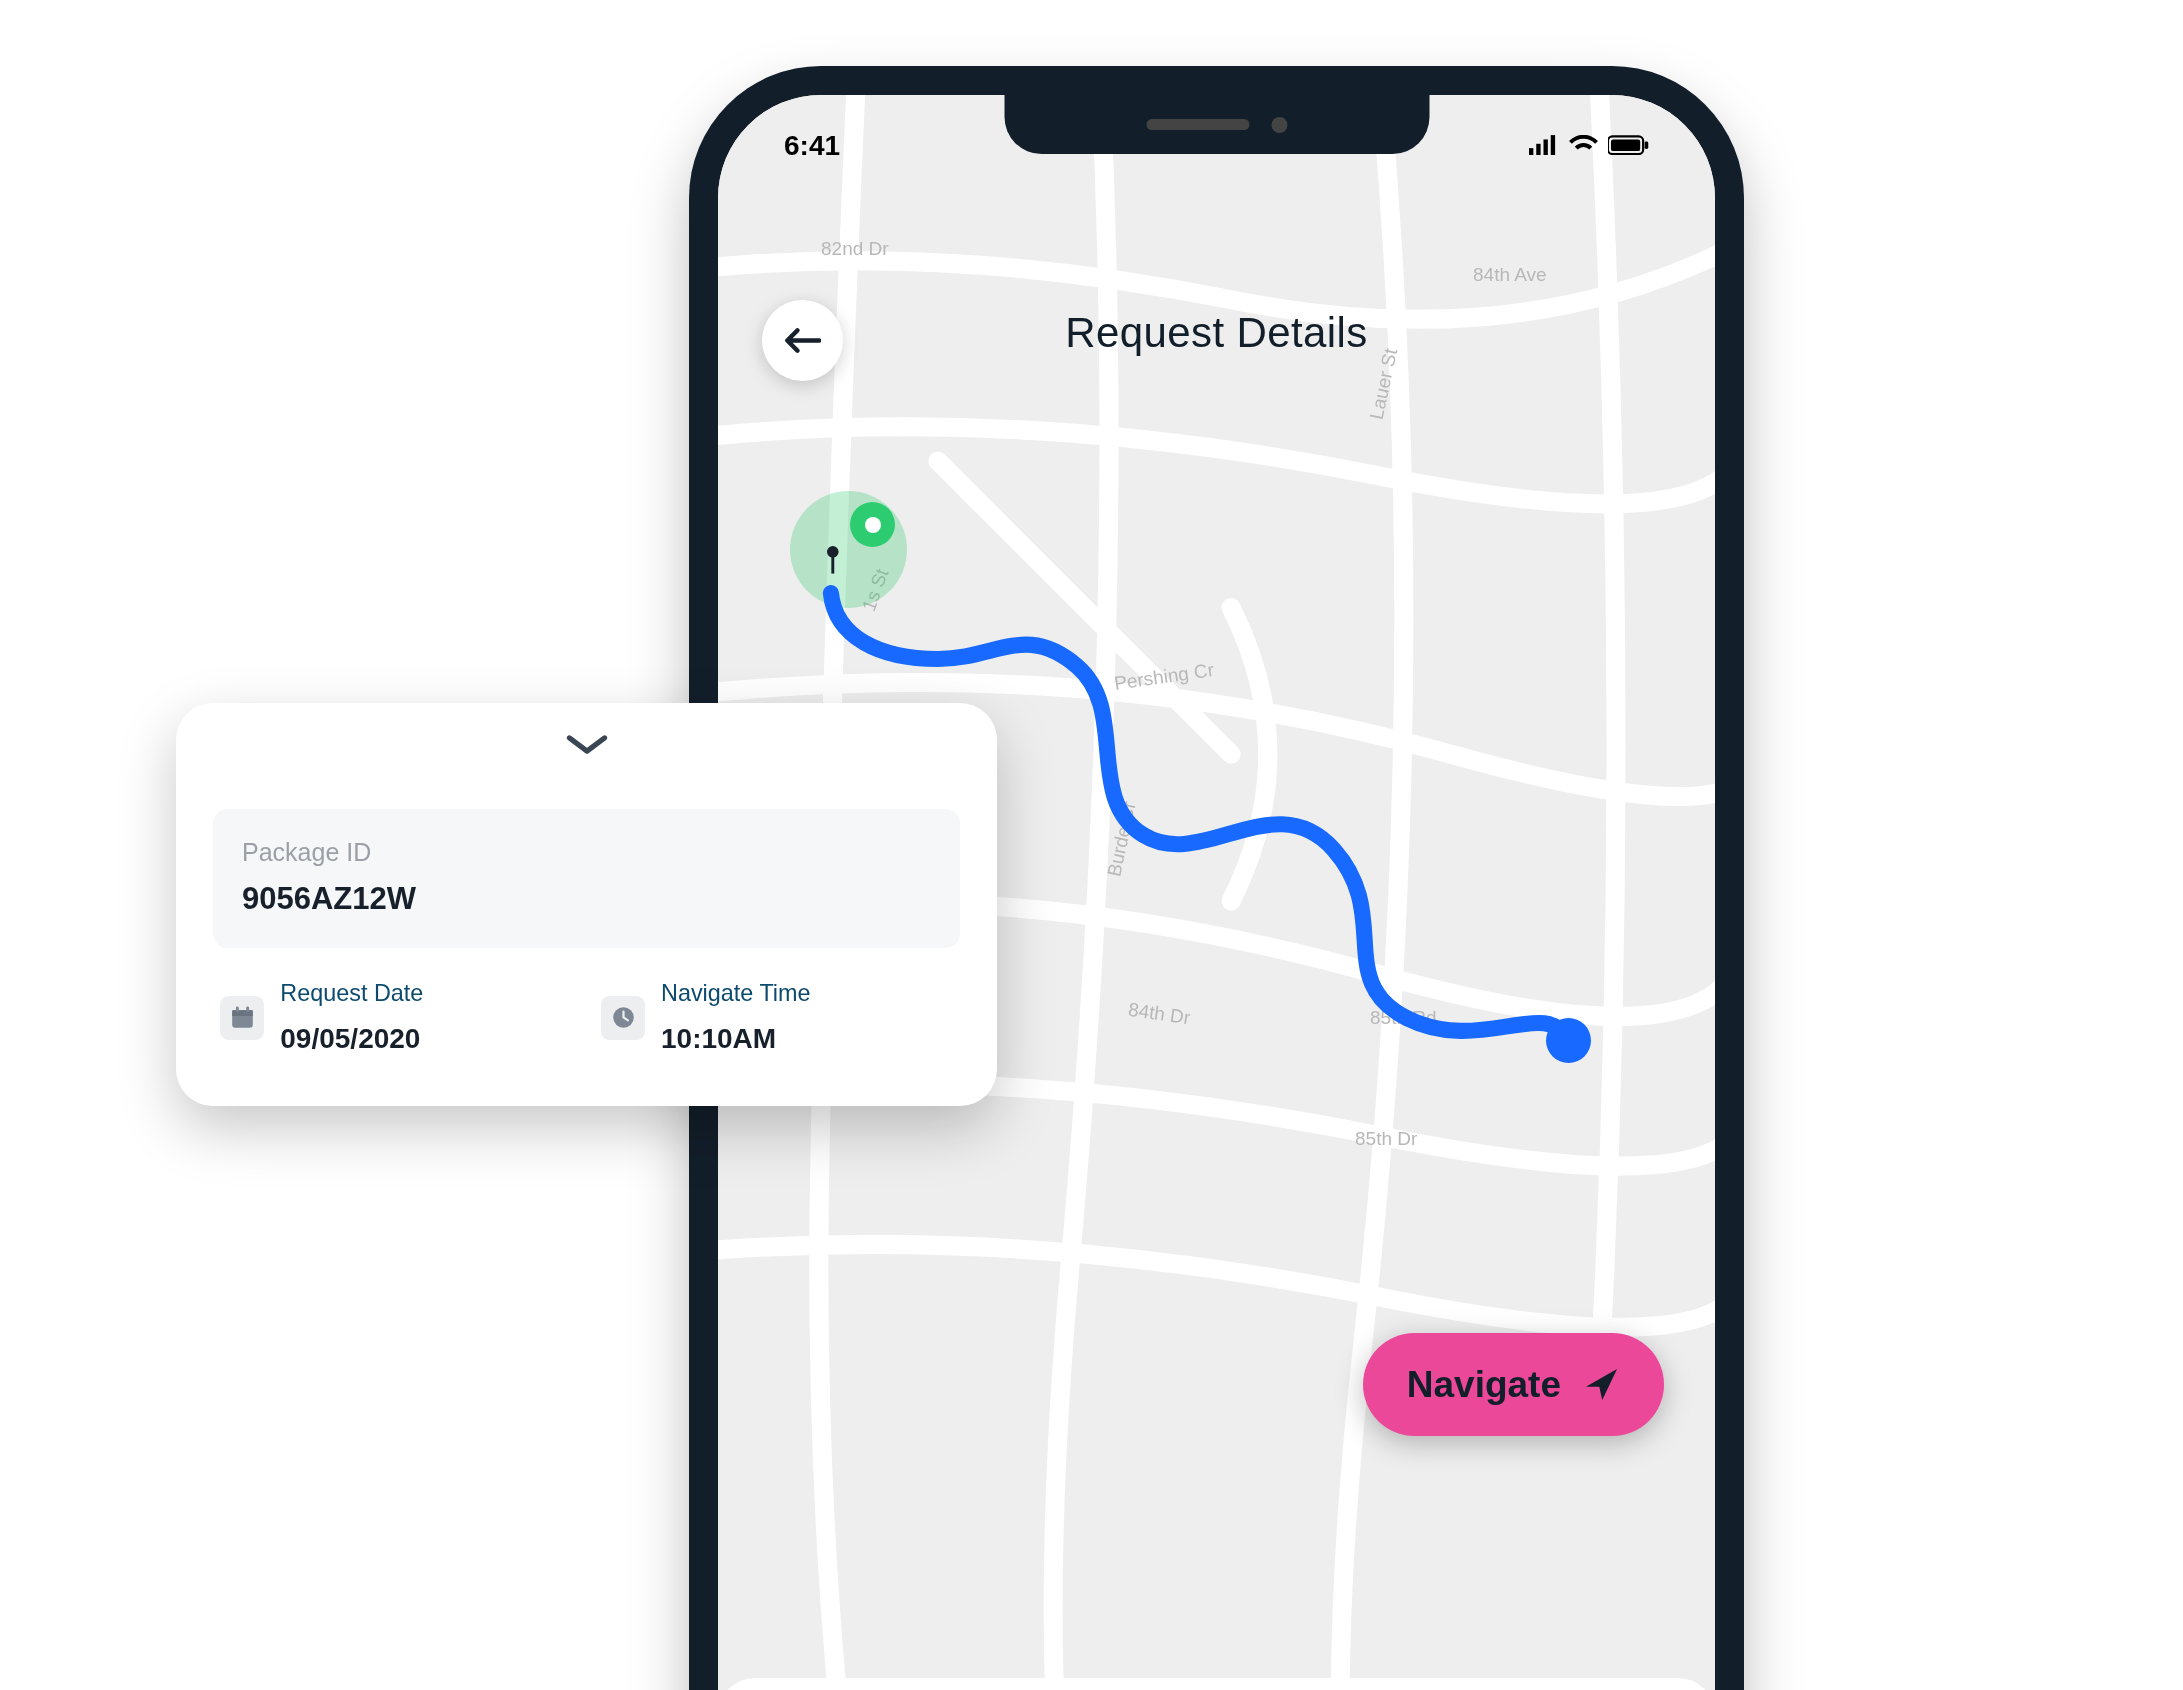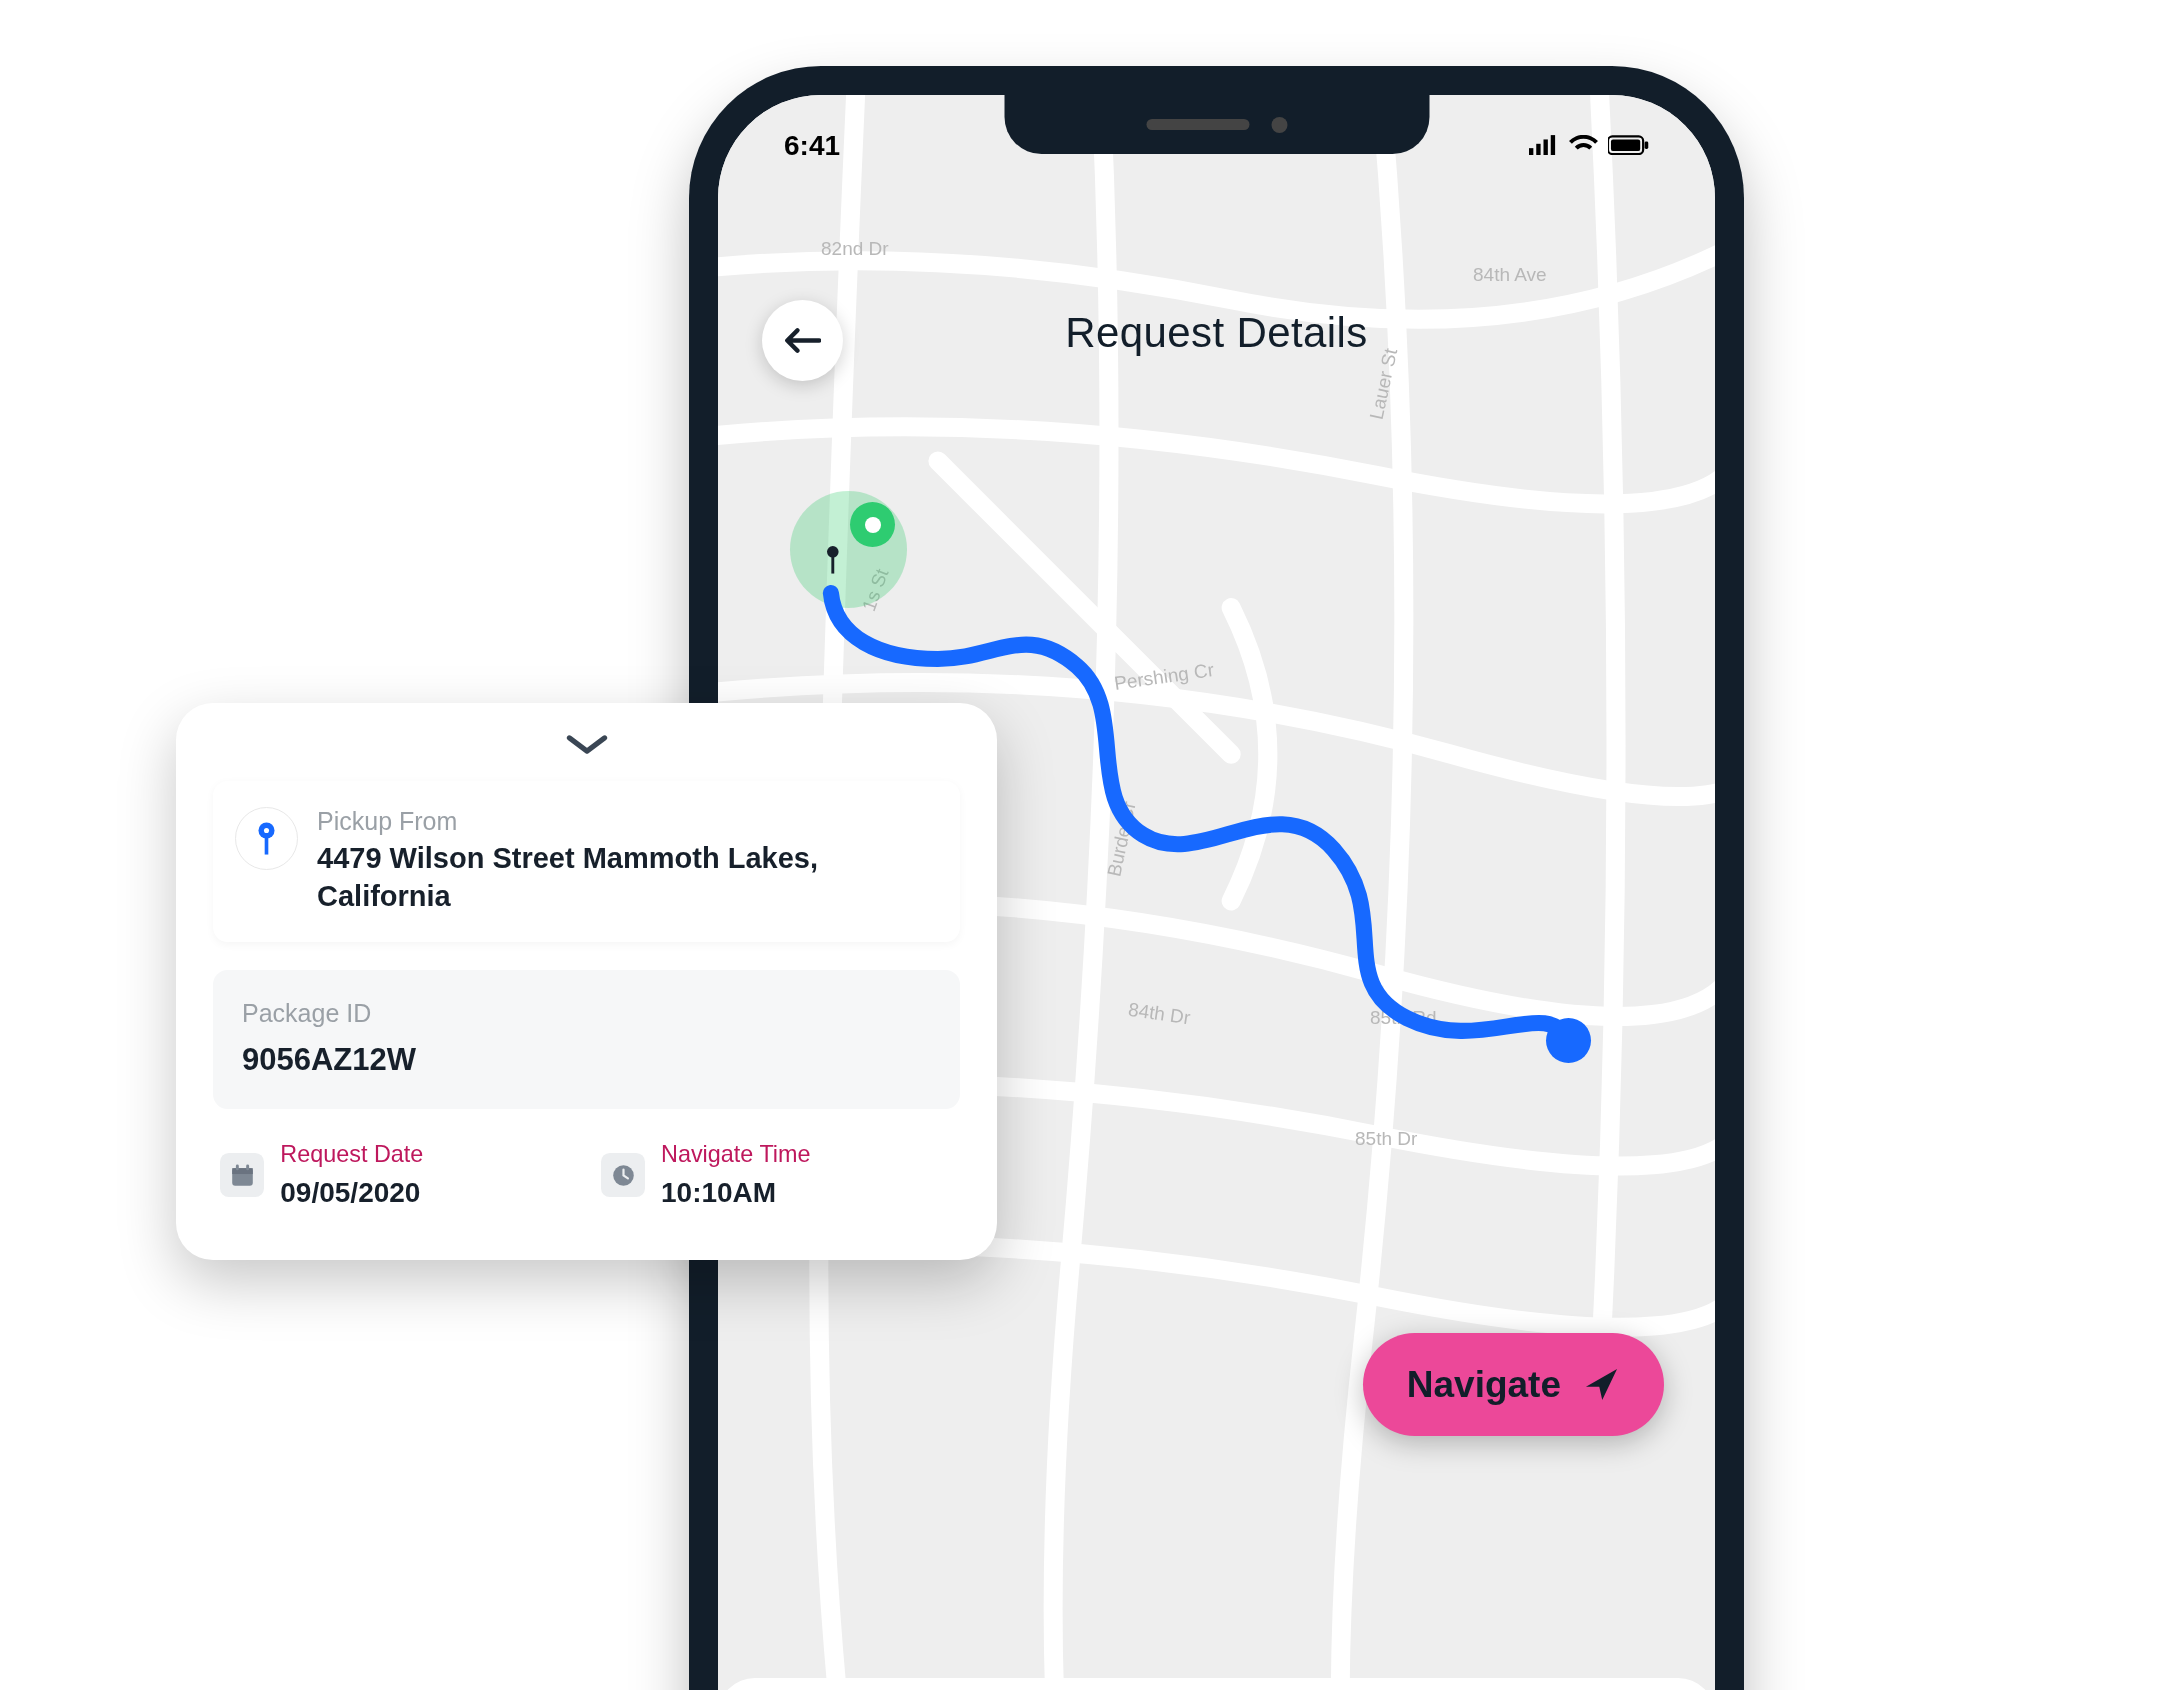--- a/index.html
+++ b/index.html
@@ -250,21 +250,21 @@
     display:flex;
     gap: 29px;
     margin-top: 32px;
     padding: 0 7.3px;
   }
   .meta-item { display:flex; gap:16px; align-items:center; flex:1;}
   .meta-icon {
     width:44px;height:44px;border-radius:8.8px;background:#eceef0;
     display:flex;align-items:center;justify-content:center;color:#7e8894;flex-shrink:0;
   }
-  .meta-item .lbl { font-size: 23.4px; color:#be185d; margin-bottom:9px;}
+  .meta-item .lbl { font-size: 23.4px; color:#0c4a6e; margin-bottom:16px;}
   .meta-item .val { font-size: 28px; font-weight:800; color:#17202b;}
 </style>
 </head>
 <body>
 
 <div class="phone">
   <div class="phone-screen">
 
     <div class="notch">
       <div class="notch-speaker"></div>
@@ -363,33 +363,20 @@
   </div>
 </div>
 
 <div class="details-card">
   <div class="chev">
     <svg width="44" height="25" viewBox="0 0 60 34">
         <path d="M6 8 L30 26 L54 8" stroke="#3a4654" stroke-width="7" fill="none" stroke-linecap="round" stroke-linejoin="round"></path>
       </svg>
   </div>
 
-  <div class="card-block">
-    <div class="pin-circle">
-      <svg width="25" height="35" viewBox="0 0 34 48">
-          <circle cx="17" cy="13" r="11" fill="#1769ff"></circle>
-          <path d="M17 22 L17 46" stroke="#1769ff" stroke-width="5"></path>
-          <circle cx="17" cy="13" r="3.5" fill="#fff"></circle>
-        </svg>
-    </div>
-    <div>
-      <div class="lbl">Pickup From</div>
-      <div class="val">4479 Wilson Street Mammoth Lakes, California</div>
-    </div>
-  </div>
 
   <div class="spacer"></div>
 
   <div class="card-block gray">
     <div class="lbl">Package ID</div>
     <div class="val">9056AZ12W</div>
   </div>
 
   <div class="meta-row">
     <div class="meta-item">

